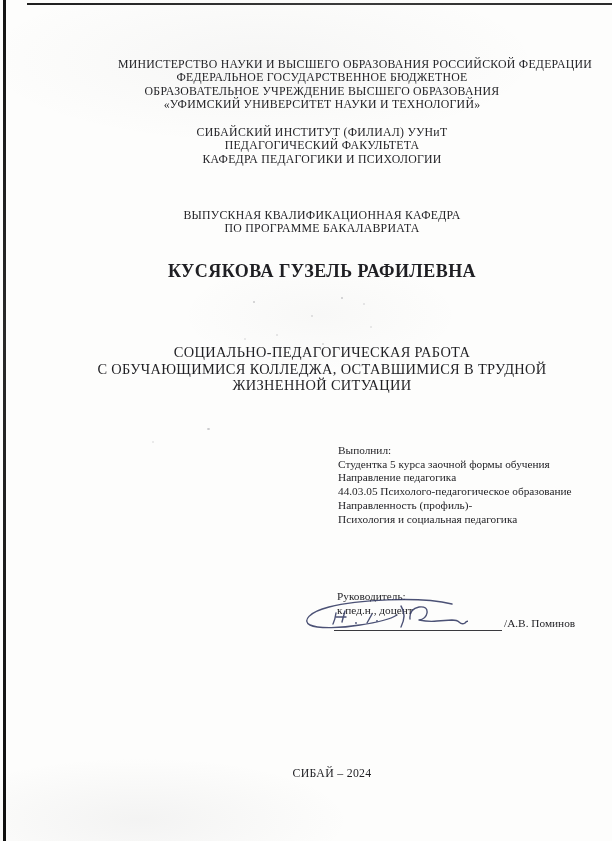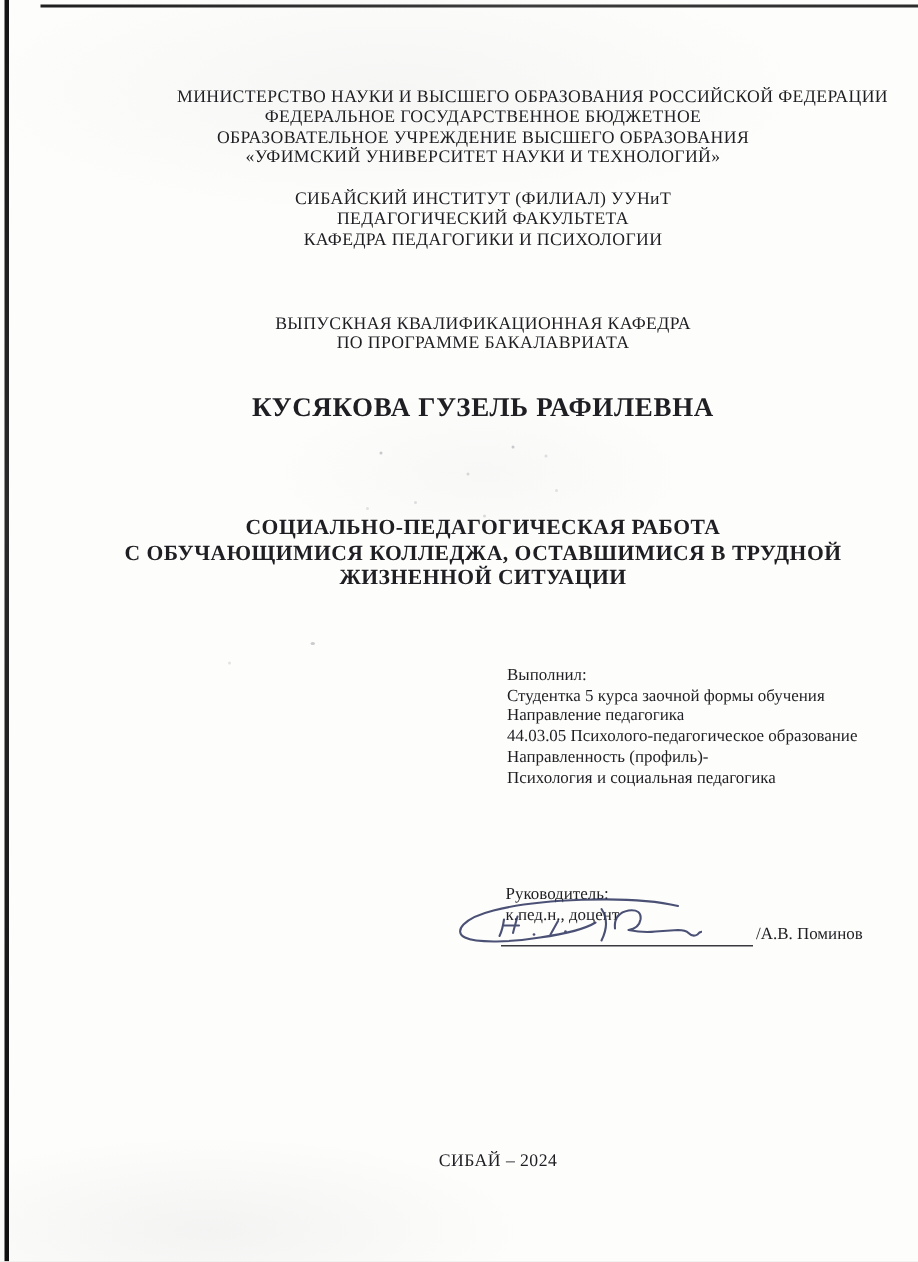--- a/index.html
+++ b/index.html
@@ -29,21 +29,21 @@
   
   .center-block {
     position: absolute; left: 32px; width: 580px;
     text-align: center; white-space: nowrap;
   }
   .block-ministry { top: 58px; font-size: 11.8px; line-height: 13.4px; letter-spacing: 0.25px; }
   .block-ministry .line-first { position: relative; left: 33px; display: inline-block; }
   .block-institute { top: 126px; font-size: 11.8px; line-height: 13.4px; letter-spacing: 0.25px; }
   .block-worktype { top: 209px; font-size: 11.8px; line-height: 13.4px; letter-spacing: 0.25px; }
   .block-author { top: 261px; font-size: 18px; font-weight: bold; letter-spacing: 0.45px; }
-  .block-title { top: 344px; font-size: 14.4px; font-weight: bold; line-height: 16.6px; letter-spacing: 0.35px; }
+  .block-title { top: 344px; font-size: 14.4px; font-weight: normal; line-height: 16.6px; letter-spacing: 0.35px; }
   .block-footer { top: 766px; left: 42px; font-size: 11.8px; letter-spacing: 0.3px; }
 
   
   .info-block {
     position: absolute; text-align: left;
     font-size: 11.3px; line-height: 13.7px; white-space: nowrap;
   }
   .block-performer { left: 338px; top: 444px; width: 280px; }
   .block-supervisor { left: 337px; top: 590px; width: 282px; }
 

